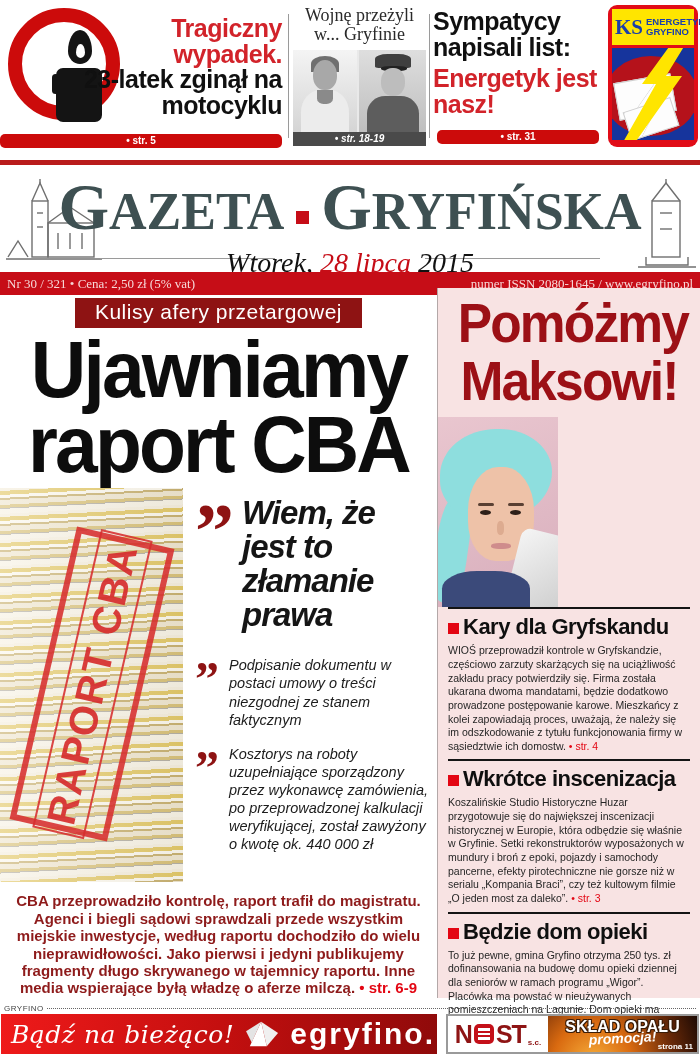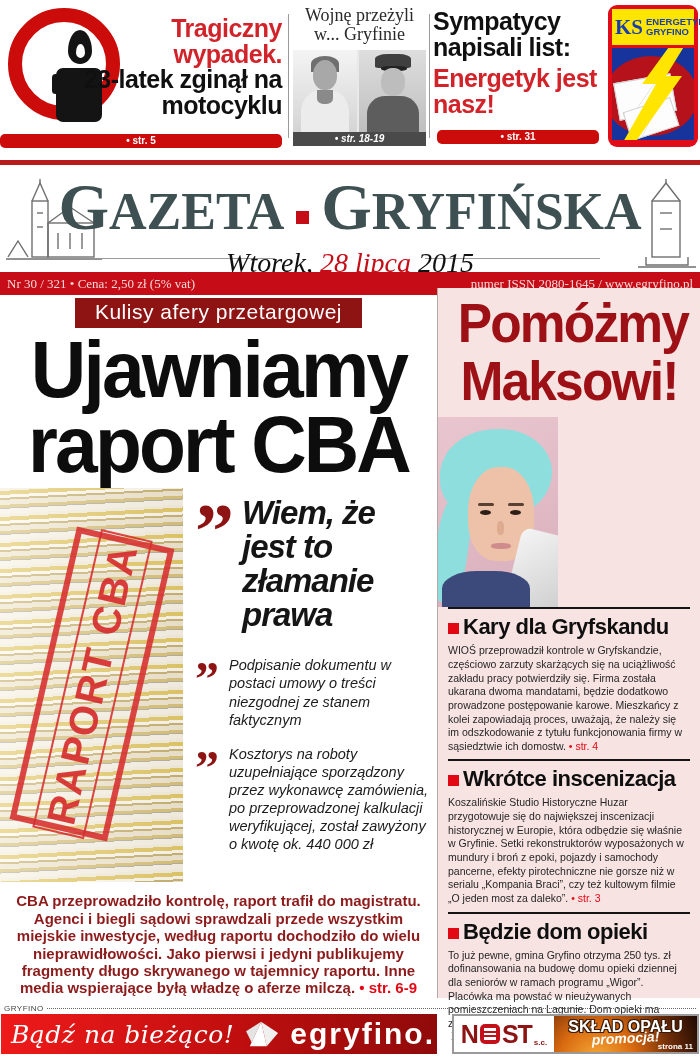--- a/index.html
+++ b/index.html
@@ -113,21 +113,21 @@
   .appeal-caption { position:absolute; right:0; top:4px; width:130px; text-align:right; font-weight:bold; font-size:14px; line-height:1.22; color:#141414; }
   .side-section { border-top:2px solid #141414; padding:5px 0 6px; }
   .ss-heading { font-size:22px; font-weight:800; color:#0f0f0f; letter-spacing:-0.5px; }
   .ss-square { display:inline-block; width:11px; height:11px; background:#e30613; margin-right:4px; }
   .ss-body { margin-top:4px; font-size:10.5px; line-height:1.3; color:#262626; }
 
   
   .reklama { position:absolute; top:1003px; left:0; width:700px; height:10px; display:flex; align-items:center; padding:0 4px; }
   .reklama-label { font-size:8px; color:#444; letter-spacing:0.5px; }
   .reklama-line { flex:1; border-top:1px dotted #666; margin-left:3px; }
-  .ads { position:absolute; top:1014px; left:0; width:700px; height:40px; display:flex; gap:15px; padding:0 1px; }
+  .ads { position:absolute; top:1014px; left:0; width:700px; height:40px; display:flex; gap:9px; padding:0 1px; }
   .ad-left { width:436px; background:linear-gradient(95deg,#ef1a1a 0%,#c40f0f 50%,#8f0a0a 100%); display:flex; align-items:center; padding:0 10px; }
   .ad-tagline { font-family:"DejaVu Serif", serif; font-style:italic; color:#fff; font-size:25px; letter-spacing:0.5px; white-space:nowrap; }
   .ad-bird { margin:0 8px 0 10px; flex:none; }
   .ad-site { font-weight:800; color:#fff; font-size:30px; letter-spacing:2px; white-space:nowrap; }
   .ad-right { flex:1; border:2px solid #9a9a9a; background:#fff; display:flex; }
   .nest { width:100px; display:flex; align-items:center; justify-content:center; gap:2px; }
   .nest-n, .nest-st { color:#8e1414; font-weight:800; font-size:25px; letter-spacing:-1px; }
   .nest-e { width:20px; height:20px; background:#c41019; border-radius:5px; display:flex; flex-direction:column; justify-content:center; gap:2px; align-items:center; }
   .nest-e span { display:block; width:12px; height:2.5px; background:#fff; }
   .nest-sc { font-size:8px; color:#8e1414; font-weight:bold; align-self:flex-end; margin-bottom:5px; }

